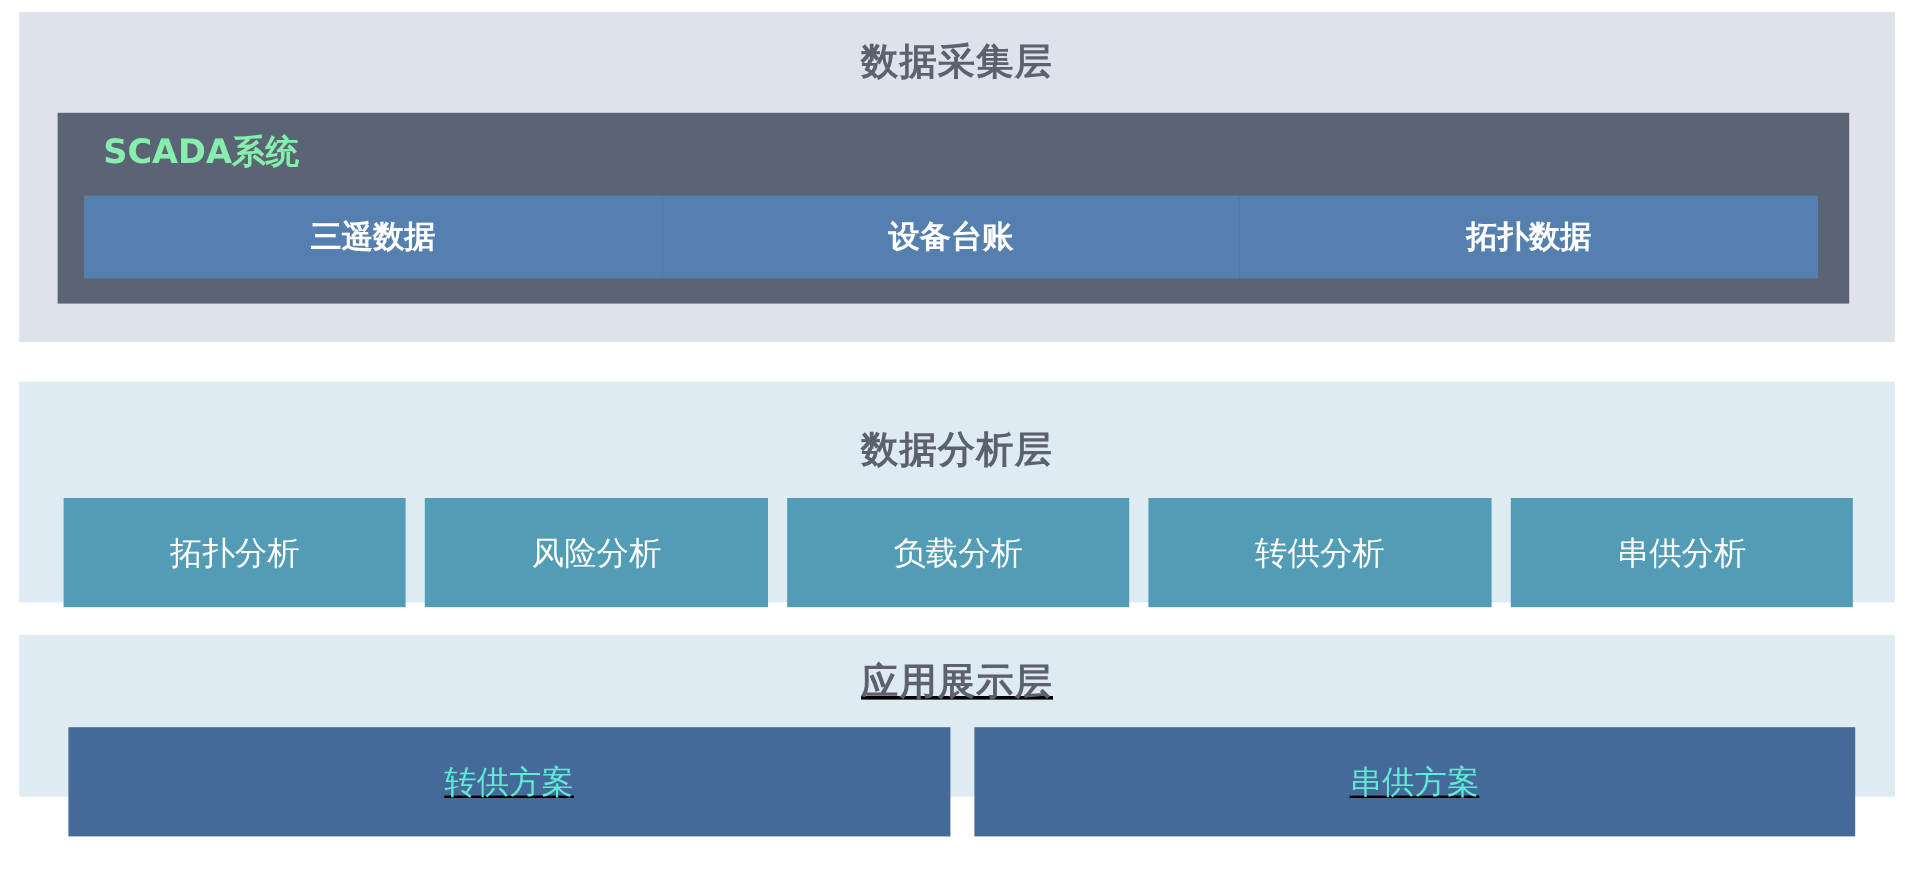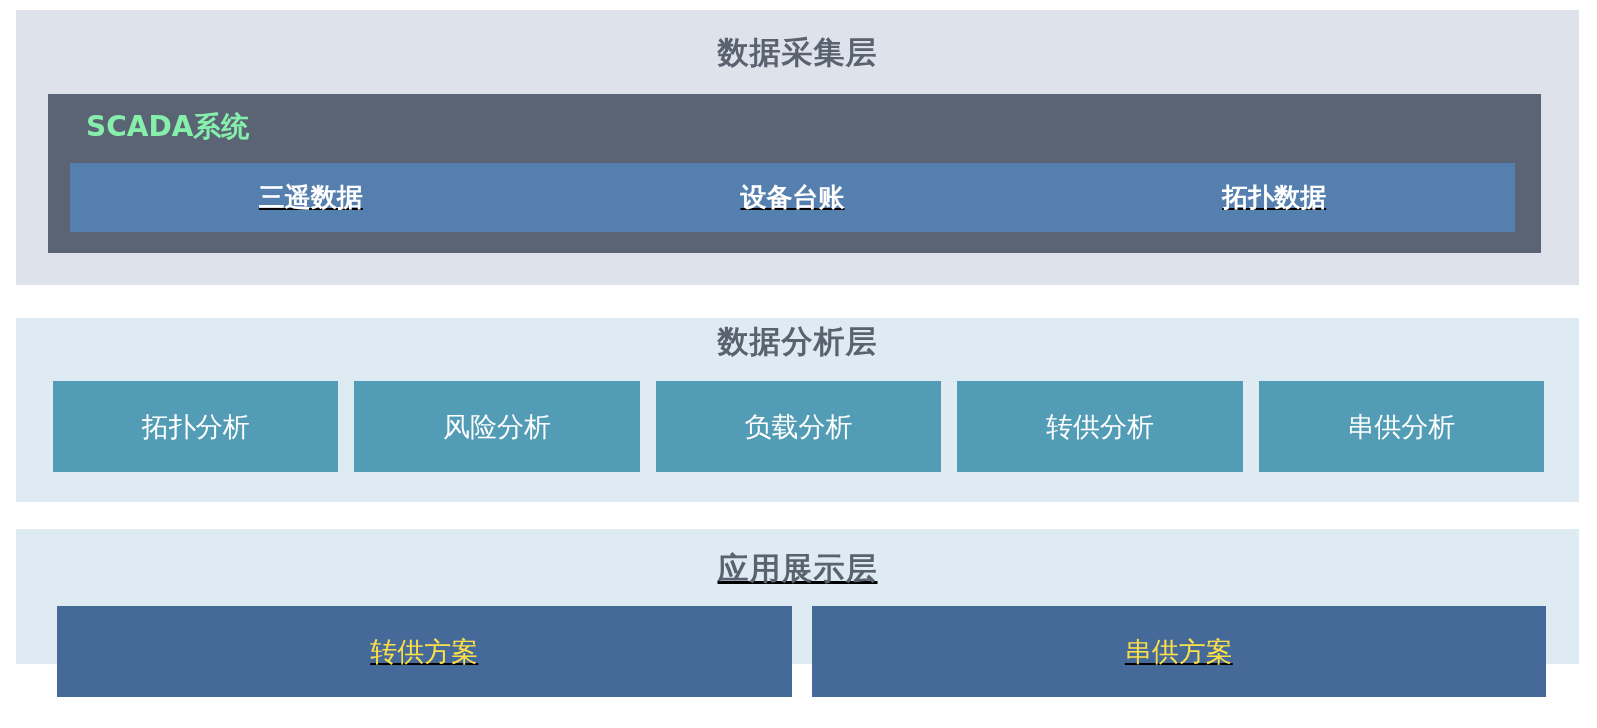--- a/index.html
+++ b/index.html
@@ -39,39 +39,38 @@
   .scada-label {
     color: #86efac;
     font-weight: bold;
     font-size: 28px;
     line-height: 34px;
     margin-left: 16px;
   }
   .scada-boxes {
     display: flex;
     margin-top: 19px;
-    text-decoration: underline;
   }
   .scada-box {
     flex: 1;
     height: 69px;
     background: var(--scada-box-bg, #557fae);
     color: #ffffff;
     font-weight: bold;
     font-size: 26px;
     display: flex;
     align-items: center;
     justify-content: center;
   }
   
   .layer-analysis {
     margin-top: 33px;
     height: 184px;
     background: var(--light-bg, #deebf2);
-    padding-top: 2px;
+    padding-top: 36px;
   }
   .analysis-boxes {
     display: flex;
     gap: 16px;
     margin: 18px 35px 0 37px;
   }
   .analysis-box {
     flex: 1;
     height: 91px;
     background: var(--analysis-box-bg, #539cb5);
@@ -92,21 +91,21 @@
   }
   .display-boxes {
     display: flex;
     gap: 20px;
     margin: 16px 33px 0 41px;
   }
   .display-box {
     flex: 1;
     height: 91px;
     background: var(--display-box-bg, #456a9a);
-    color: #fde047;
+    color: #5eead4;
     font-size: 27px;
     display: flex;
     align-items: center;
     justify-content: center;
   }
 </style>
 </head>
 <body>
 
 <section class="layer layer-collect">

